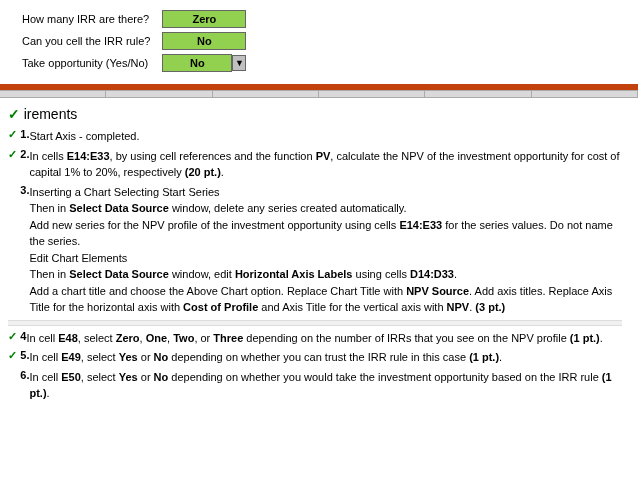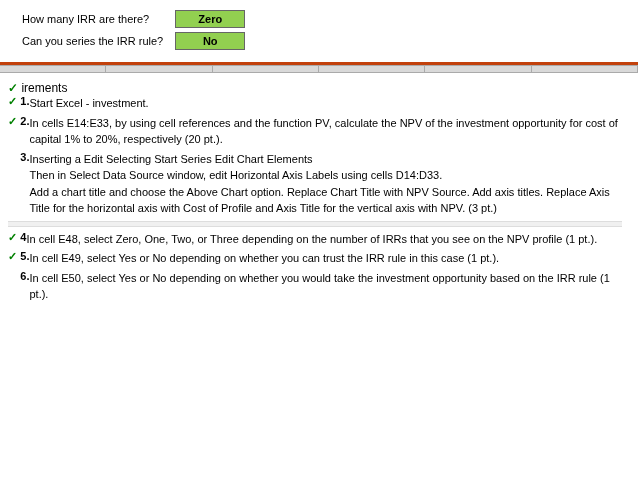--- a/index.html
+++ b/index.html
@@ -4,21 +4,21 @@
   <style>
     * { box-sizing: border-box; margin: 0; padding: 0; }
     body {
       font-family: Arial, sans-serif;
       font-size: 11px;
       background: #fff;
       color: #000;
     }
     .top-section {
       padding: 8px 16px 4px 16px;
-      border-bottom: 3px solid #c2410c;
+      border-bottom: 6px solid #c2410c;
     }
     .qa-table {
       border-collapse: collapse;
       margin-bottom: 6px;
     }
     .qa-table td {
       padding: 2px 6px;
       font-size: 11px;
       vertical-align: middle;
     }
@@ -56,21 +56,21 @@
     }
     .header-cell {
       flex: 1;
       padding: 3px 6px;
       border-right: 1px solid #aaa;
       font-size: 11px;
     }
     .content-area {
       padding: 8px 16px 8px 8px;
     }
-    b { font-weight: normal; }
+    b { font-weight: bold; }
     .divider-row {
       height: 6px;
       background: #f0f0f0;
       border-top: 1px solid #ddd;
       border-bottom: 1px solid #ddd;
       margin: 4px 0;
     }
     .numbered-item {
       display: flex;
       margin-bottom: 3px;
@@ -92,71 +92,82 @@
 <div class="top-section">
   <table class="qa-table">
     <tbody>
         <tr>
       <td>How many IRR are there?</td>
       <td>
         <div class="answer-cell">Zero</div>
       </td>
     </tr>
     <tr>
-      <td>Can you series the IRR rule?</td>
+      <td>Can you cell the IRR rule?</td>
       <td>
         <div class="answer-cell no">No</div>
+      </td>
+    </tr>
+    <tr>
+      <td>Take opportunity (Yes/No)</td>
+      <td>
+        <div class="dropdown-cell">
+          <div class="answer-cell no">No</div>
+          <div class="dropdown-arrow">▼</div>
+        </div>
       </td>
     </tr>
   </tbody>
     </table>
 </div>
 
 <div class="header-row">
   <div class="header-cell"></div>
   <div class="header-cell"></div>
   <div class="header-cell"></div>
   <div class="header-cell"></div>
   <div class="header-cell"></div>
   <div class="header-cell"></div>
 </div>
 
 <div class="content-area">
-  <div style="font-size:12px; color:#000;">
+  <div style="font-size:14px; margin-bottom:6px; color:#000;">
     <span style="color:green; font-weight:bold;">✓</span>
     <span>irements</span>
   </div>
 
   <div class="numbered-item">
     <div class="item-num">
       <span style="color:green;">✓</span> 1.
     </div>
     <div class="item-content">
-      Start Excel - investment.
+      Start Axis - completed.
     </div>
   </div>
 
   <div class="numbered-item">
     <div class="item-num">
       <span style="color:green;">✓</span> 2.
     </div>
     <div class="item-content">
       <p>In cells <b>E14:E33</b>, by using cell references and the function <b>PV</b>, calculate the NPV of the investment opportunity for cost of capital 1% to 20%, respectively <b>(20 pt.)</b>.</p>
     </div>
   </div>
 
   <div class="numbered-item">
     <div class="item-num">
       <span style="color:green; visibility:hidden;">✓</span> 3.
     </div>
     <div class="item-content">
 
-      <span class="section-title">Inserting a Edit</span>
+      <span class="section-title">Inserting a Chart</span>
 
       <span class="section-title">Selecting Start Series</span>
+      <p>Then in <b>Select Data Source</b> window, delete any series created automatically.<br>
+      Add new series for the NPV profile of the investment opportunity using cells <b>E14:E33</b> for the series values. Do not name the series.</p>
 
       <span class="section-title">Edit Chart Elements</span>
       <p>Then in <b>Select Data Source</b> window, edit <b>Horizontal Axis Labels</b> using cells <b>D14:D33</b>.<br>
       Add a chart title and choose the Above Chart option. Replace Chart Title with <b>NPV Source</b>. Add axis titles. Replace Axis Title for the horizontal axis with <b>Cost of Profile</b> and Axis Title for the vertical axis with <b>NPV</b>. <b>(3 pt.)</b></p>
     </div>
   </div>
 
   <div class="divider-row"></div>
 
   <div class="numbered-item">

